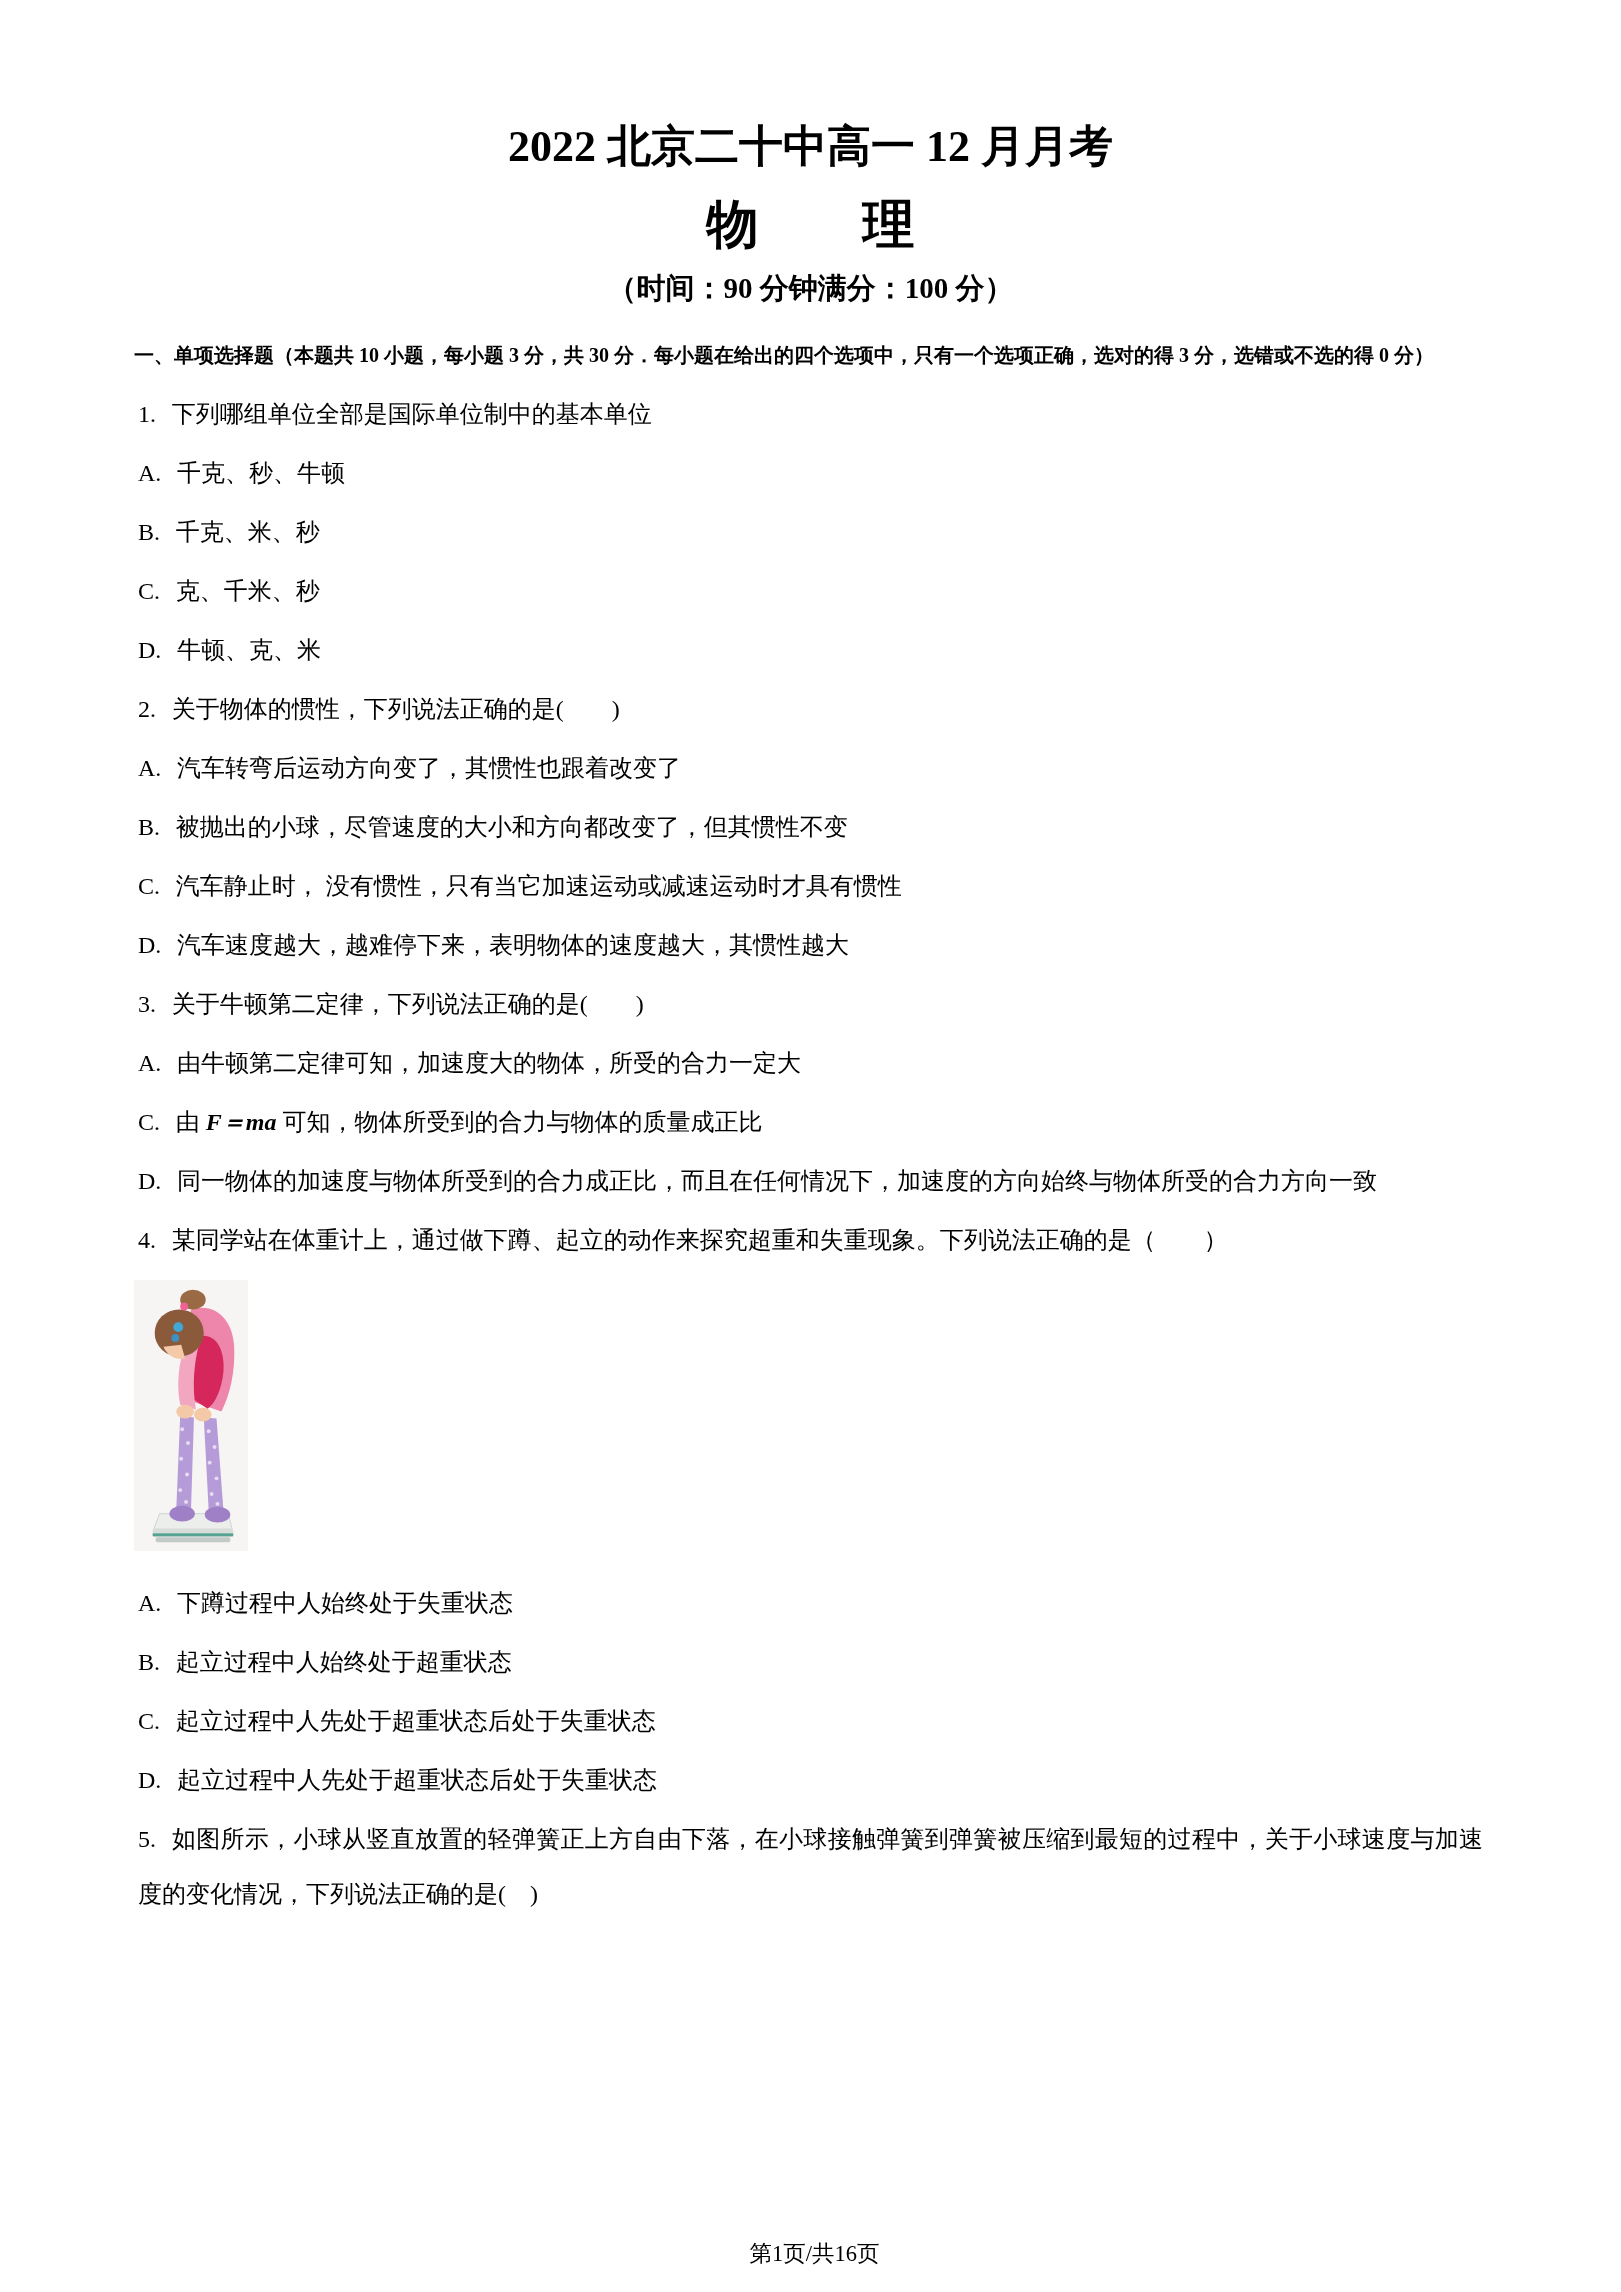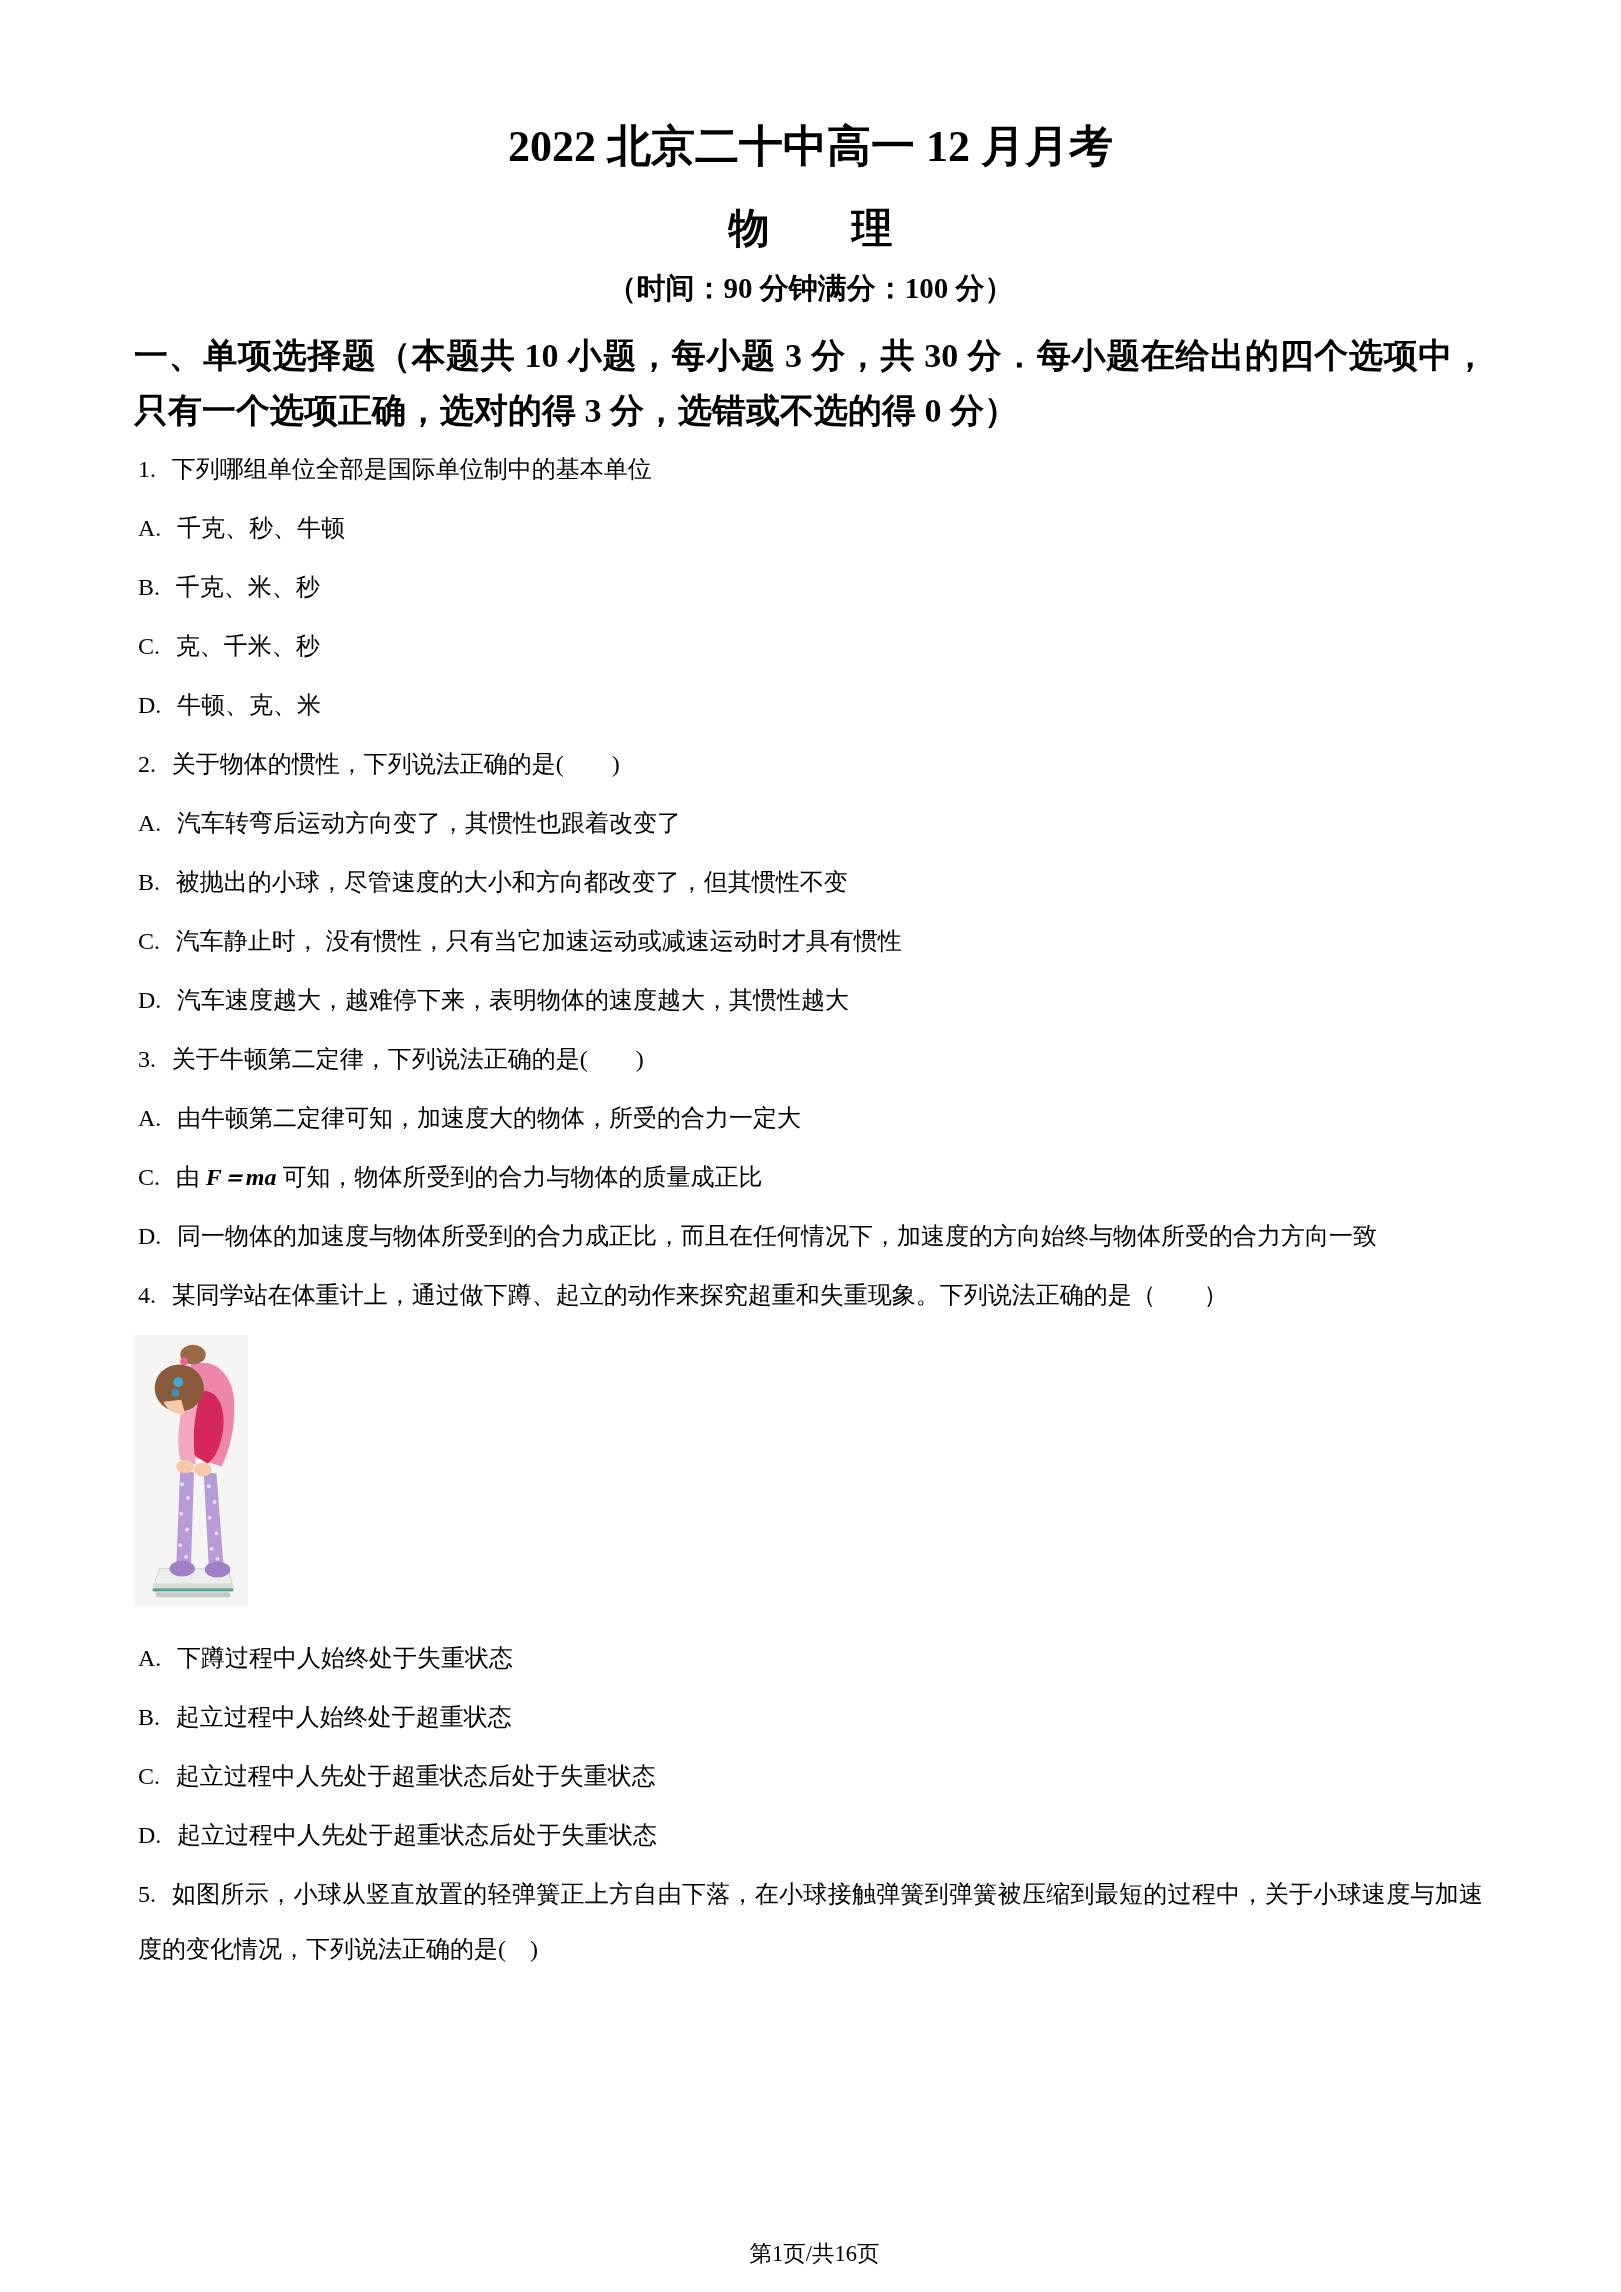--- a/index.html
+++ b/index.html
@@ -16,34 +16,35 @@
   .title{
     margin:0;
     text-align:center;
     font-size:44px;
     font-weight:bold;
     line-height:61px;
   }
   .subject{
     margin:23.5px 0 0 0;
     text-align:center;
-    font-size:41px;
+    font-size:52px;
     font-weight:bold;
     line-height:55px;
+    font-family:Liberation Mono, monospace;
   }
   .meta{
     margin:11.8px 0 0 0;
     text-align:center;
     font-size:29px;
     font-weight:bold;
     line-height:43px;
   }
   .section-heading{
     margin:17.6px 0 0 0;
-    font-size:34px;
+    font-size:20px;
     font-weight:bold;
     line-height:55px;
     text-align:justify;
   }
   .line{
     margin:4px;
     font-size:24px;
     line-height:55px;
     text-align:justify;
   }

